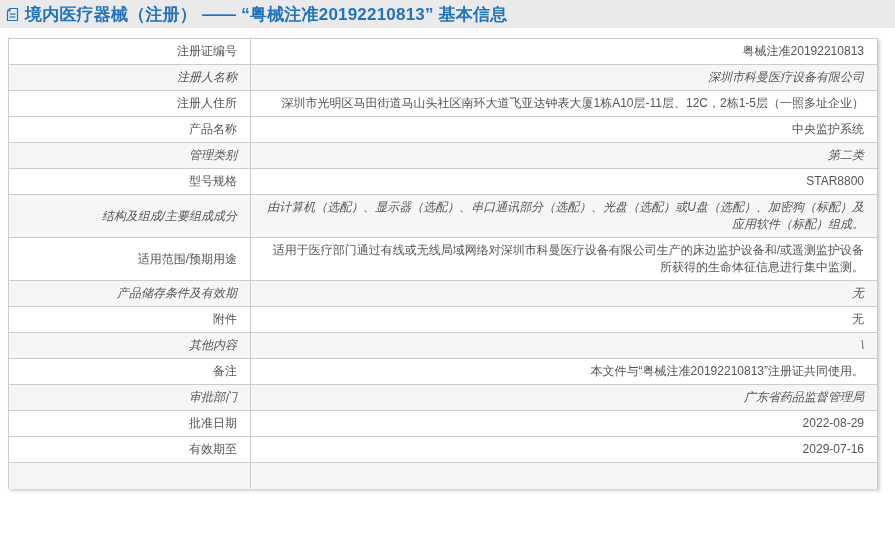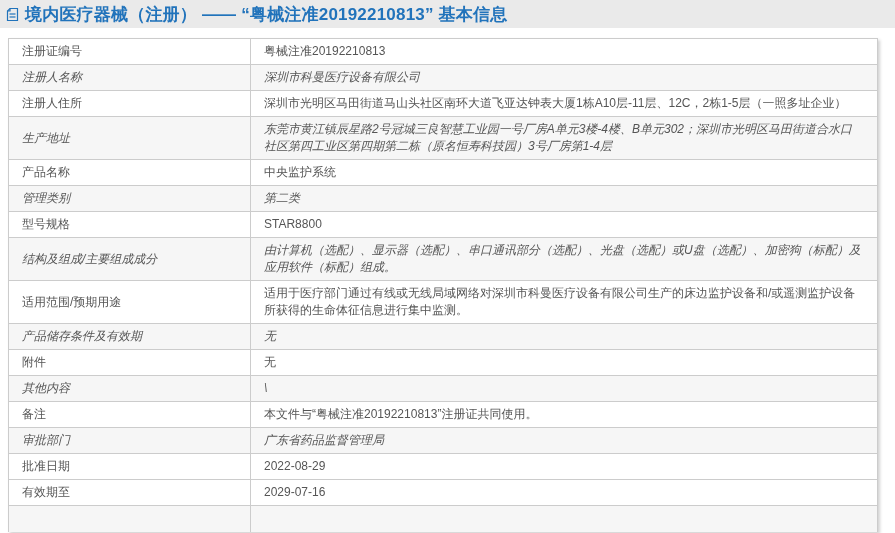--- a/index.html
+++ b/index.html
@@ -35,24 +35,24 @@
   }
   .info-table td{
     border:1px solid var(--border);
     font-size:12px;line-height:17px;
     padding:4px 13px;
     vertical-align:middle;
     color:var(--text);
     word-break:break-all;
   }
   .info-table td.label{
-    width:242px;text-align:left;
+    width:242px;text-align:right;
     white-space:nowrap;
   }
-  .info-table td.value{text-align:left;}
+  .info-table td.value{text-align:right;}
   .info-table tr{height:26px;}
   .info-table tr.alt{background:var(--row-alt);font-style:italic;}
   .info-table tr.partial td{border-bottom:none;}
 </style>
 </head>
 <body>
 
 <div class="topbar">
   <span class="doc-icon">
     <svg width="13" height="15" viewBox="0 0 13 15" fill="none" xmlns="http://www.w3.org/2000/svg">
@@ -75,24 +75,20 @@
   <tr class="alt">
     <td class="label">注册人名称</td>
     <td class="value">深圳市科曼医疗设备有限公司</td>
   </tr>
 
   <tr>
     <td class="label">注册人住所</td>
     <td class="value">深圳市光明区马田街道马山头社区南环大道飞亚达钟表大厦1栋A10层-11层、12C，2栋1-5层（一照多址企业）</td>
   </tr>
 
-  <tr class="alt">
-    <td class="label">生产地址</td>
-    <td class="value">东莞市黄江镇辰星路2号冠城三良智慧工业园一号厂房A单元3楼-4楼、B单元302；深圳市光明区马田街道合水口社区第四工业区第四期第二栋（原名恒寿科技园）3号厂房第1-4层</td>
-  </tr>
 
   <tr>
     <td class="label">产品名称</td>
     <td class="value">中央监护系统</td>
   </tr>
 
   <tr class="alt">
     <td class="label">管理类别</td>
     <td class="value">第二类</td>
   </tr>

